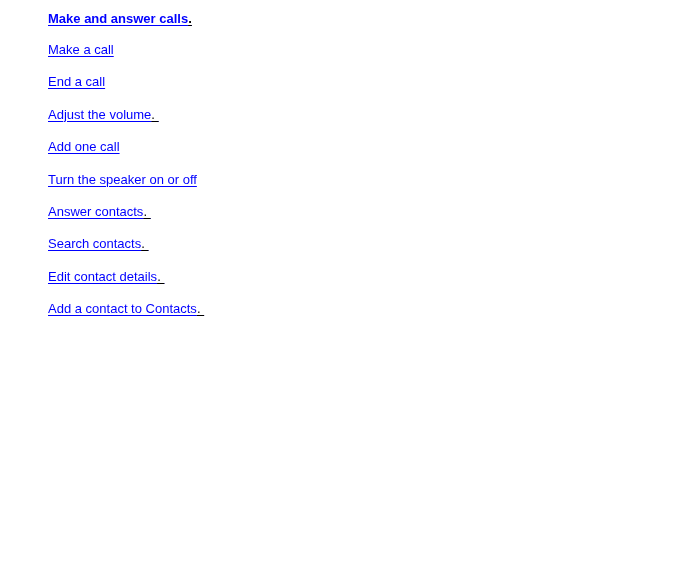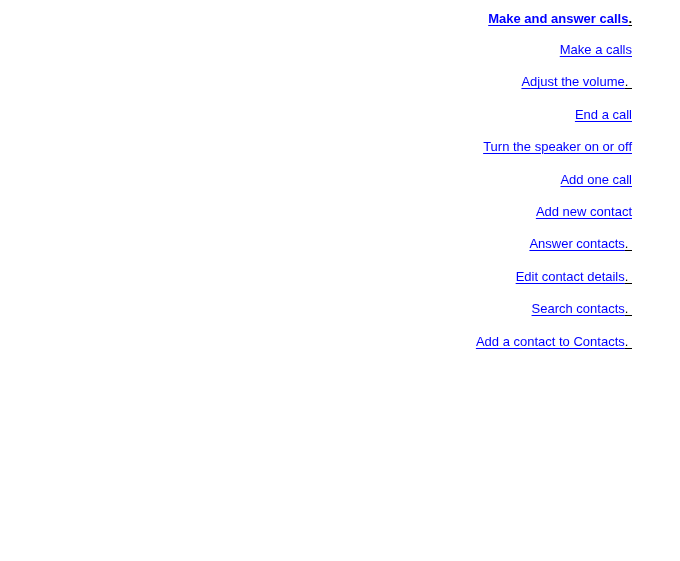--- a/index.html
+++ b/index.html
@@ -20,24 +20,23 @@
     position: relative;
     width: 680px;
     height: 561px;
     background: #ffffff;
     box-sizing: border-box;
     padding: 0;
   }
 
   .toc {
     position: absolute;
-    left: 32px;
+    left: 48px;
     top: 0;
     width: 600px;
-    text-align: right;
   }
 
   .toc-row {
     height: 32.4px;
     line-height: 32.4px;
     white-space: nowrap;
   }
 
   
   .toc-row:first-child {
@@ -77,24 +76,23 @@
   .toc-link.heading .tail {
     font-weight: bold;
   }
 </style>
 </head>
 <body>
 
 <div id="doc">
   <div class="toc">
       <div class="toc-row"><span class="toc-link heading"><span>Make and answer calls</span><span class="tail">.</span></span></div>
-      <div class="toc-row"><span class="toc-link"><span>Make a calls</span></span></div>
+      <div class="toc-row"><span class="toc-link"><span>Make a call</span></span></div>
+      <div class="toc-row"><span class="toc-link"><span>End a call</span></span></div>
       <div class="toc-row"><span class="toc-link"><span>Adjust the volume</span><span class="tail">. </span></span></div>
-      <div class="toc-row"><span class="toc-link"><span>End a call</span></span></div>
+      <div class="toc-row"><span class="toc-link"><span>Add one call</span></span></div>
       <div class="toc-row"><span class="toc-link"><span>Turn the speaker on or off</span></span></div>
-      <div class="toc-row"><span class="toc-link"><span>Add one call</span></span></div>
-      <div class="toc-row"><span class="toc-link"><span>Add new contact</span></span></div>
       <div class="toc-row"><span class="toc-link"><span>Answer contacts</span><span class="tail">. </span></span></div>
+      <div class="toc-row"><span class="toc-link"><span>Search contacts</span><span class="tail">. </span></span></div>
       <div class="toc-row"><span class="toc-link"><span>Edit contact details</span><span class="tail">. </span></span></div>
-      <div class="toc-row"><span class="toc-link"><span>Search contacts</span><span class="tail">. </span></span></div>
       <div class="toc-row"><span class="toc-link"><span>Add a contact to Contacts</span><span class="tail">. </span></span></div>
     </div>
 </div>
 
 </body></html>

